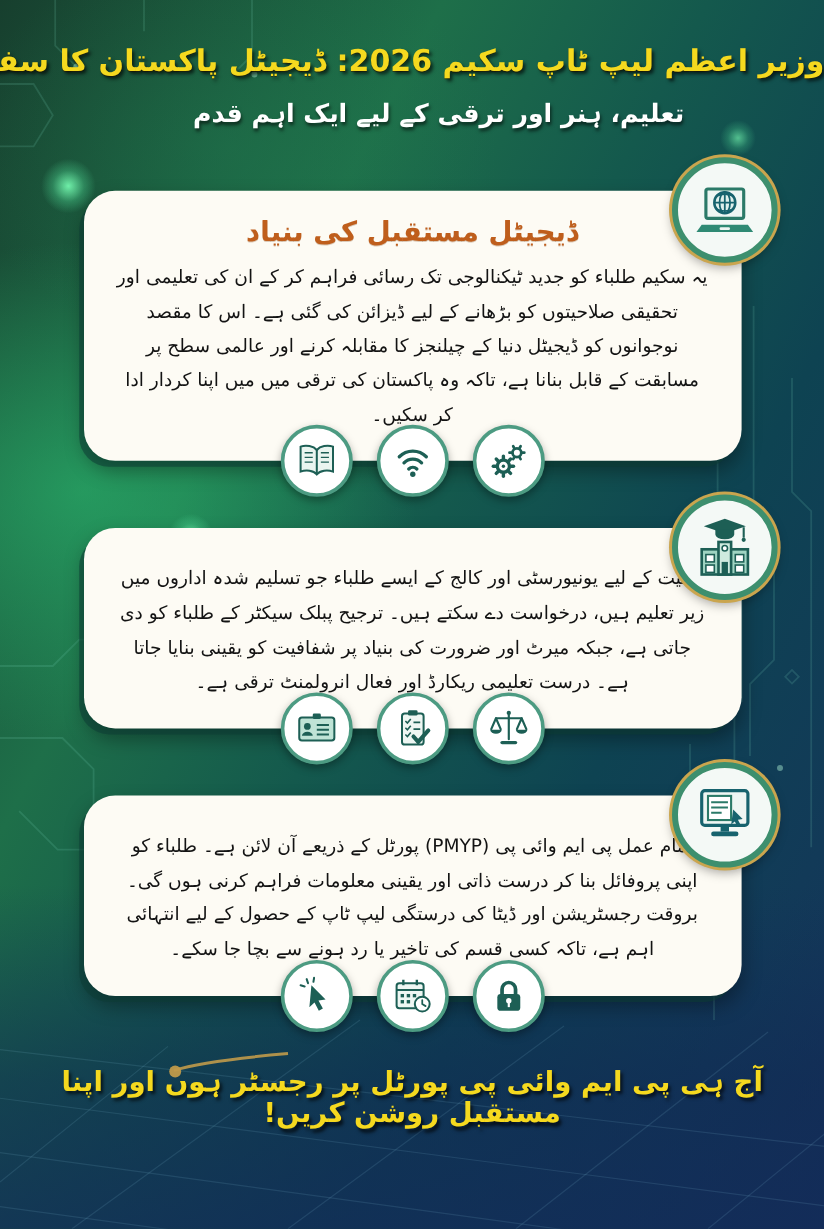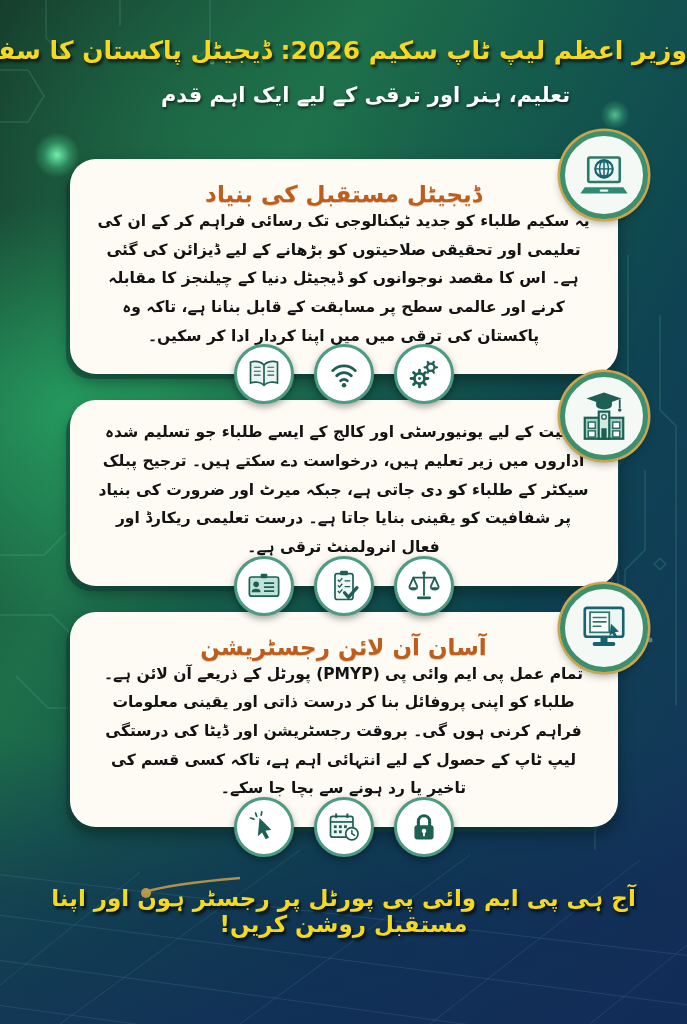--- a/index.html
+++ b/index.html
@@ -28,33 +28,33 @@
     font-size:25px; font-weight:bold; color:#f5d91f; white-space:nowrap;
     text-shadow: 2px 3px 3px rgba(0,0,0,0.65), 0 1px 0 rgba(60,40,0,0.6);
     letter-spacing:-0.2px;
   }
   .subtitle{
     margin-top:18px; font-size:21px; font-weight:bold; color:#ffffff;
     text-shadow: 1px 2px 3px rgba(0,0,0,0.6);
     padding-left: 44px;
   }
 
-  .cards{ position:relative; z-index:2; margin-top:52px; display:flex; flex-direction:column; gap:26px; align-items:center; }
+  .cards{ position:relative; z-index:2; margin-top:52px; display:flex; flex-direction:column; gap:56px; align-items:center; }
   .card{
     width:548px; background:#fdfbf4; border-radius:26px;
     padding:18px 26px 24px; position:relative;
     box-shadow:-5px 6px 0 -1px rgba(12,60,52,0.55), 0 8px 16px rgba(0,0,0,0.35);
   }
   .card-title{
     direction:rtl; text-align:center; font-size:23px; font-weight:bold; color:#bf5e1c;
     padding-top:4px; text-shadow:0 1px 0 rgba(120,60,10,0.25);
   }
   .card-body{
-    direction:rtl; text-align:center; 
-    font-size:15.5px; font-weight:bold; color:#131313; line-height:1.85;
+    direction:rtl; text-align:center; margin-top:10px;
+    font-size:15.5px; font-weight:normal; color:#131313; line-height:1.85;
   }
   .badge{
     position:absolute; top:-28px; right:-30px; width:88px; height:88px; border-radius:50%;
     background:#f4f9f6; border:5px solid #3d8f6e;
     box-shadow:0 0 0 2.5px #caa54e, 0 4px 9px rgba(0,0,0,0.35);
     display:flex; align-items:center; justify-content:center; z-index:3;
   }
   .icon-row{
     position:absolute; bottom:-30px; left:50%; transform:translateX(-50%);
     display:flex; gap:20px; z-index:3;
@@ -256,21 +256,20 @@
       <div class="badge">
         <svg width="56" height="56" viewBox="0 0 64 64">
           <rect x="10" y="9" width="44" height="33" rx="3" fill="#eef6f3" stroke="#17636e" stroke-width="3"></rect>
           <rect x="16" y="14" width="22" height="23" fill="#fff" stroke="#2b7a68" stroke-width="2"></rect>
           <path d="M19 20 h16 M19 25 h16 M19 30 h10" stroke="#2b7a68" stroke-width="1.8"></path>
           <path d="M40 27 l9 9 -4.5 0.8 2.6 5 -3 1.5 -2.6 -5 -3.4 3 Z" fill="#17636e"></path>
           <rect x="28" y="42" width="8" height="6" fill="#17636e"></rect>
           <rect x="19" y="48" width="26" height="4.5" rx="2.2" fill="#17636e"></rect>
         </svg>
       </div>
-      <div class="card-title">آسان آن لائن رجسٹریشن</div>
       <div class="card-body">تمام عمل پی ایم وائی پی (PMYP) پورٹل کے ذریعے آن لائن ہے۔ طلباء کو اپنی پروفائل بنا کر درست ذاتی اور یقینی معلومات فراہم کرنی ہوں گی۔ بروقت رجسٹریشن اور ڈیٹا کی درستگی لیپ ٹاپ کے حصول کے لیے انتہائی اہم ہے، تاکہ کسی قسم کی تاخیر یا رد ہونے سے بچا جا سکے۔</div>
       <div class="icon-row">
         <div class="small-circle">
           <svg width="36" height="36" viewBox="0 0 64 64">
             <path d="M24 16 L45 37 L34.5 38.5 L41 50.5 L35 53.8 L28.6 41.8 L21 48.5 Z" fill="#1d5f55"></path>
             <g stroke="#1d5f55" stroke-width="3" stroke-linecap="round">
               <line x1="17" y1="7" x2="19" y2="13"></line>
               <line x1="8" y1="16" x2="14" y2="18"></line>
               <line x1="28" y1="5" x2="27" y2="11"></line>
             </g>

